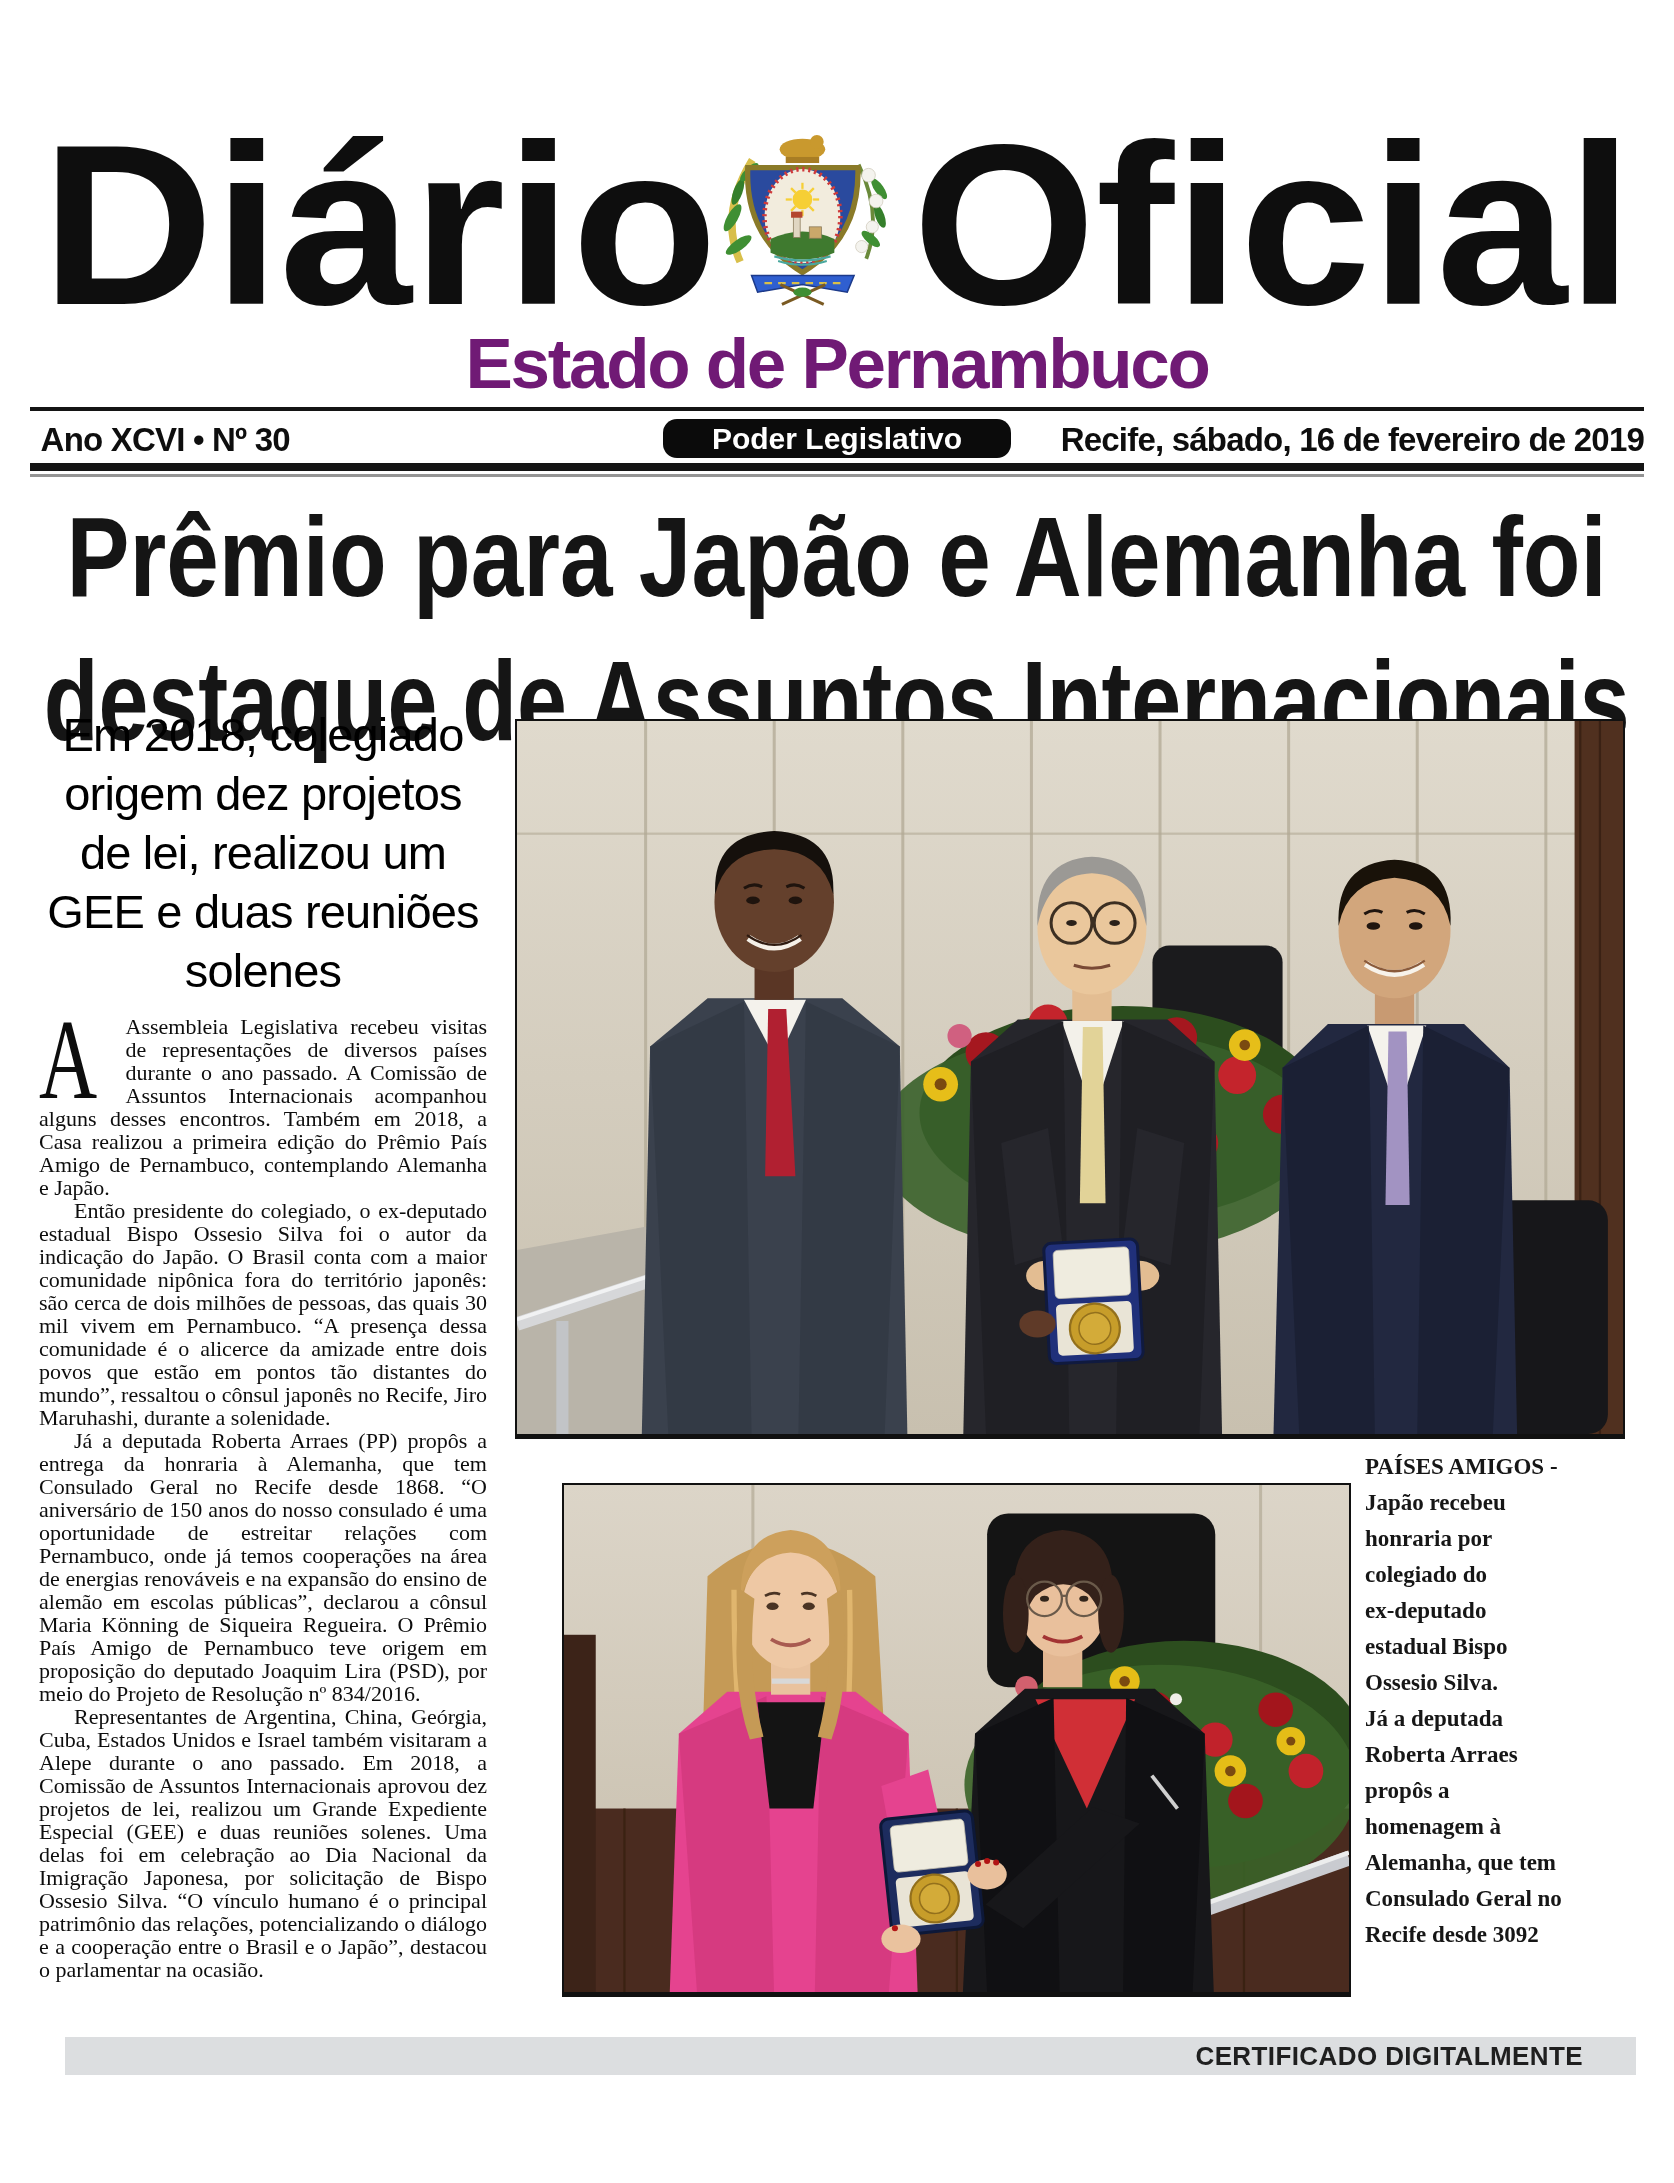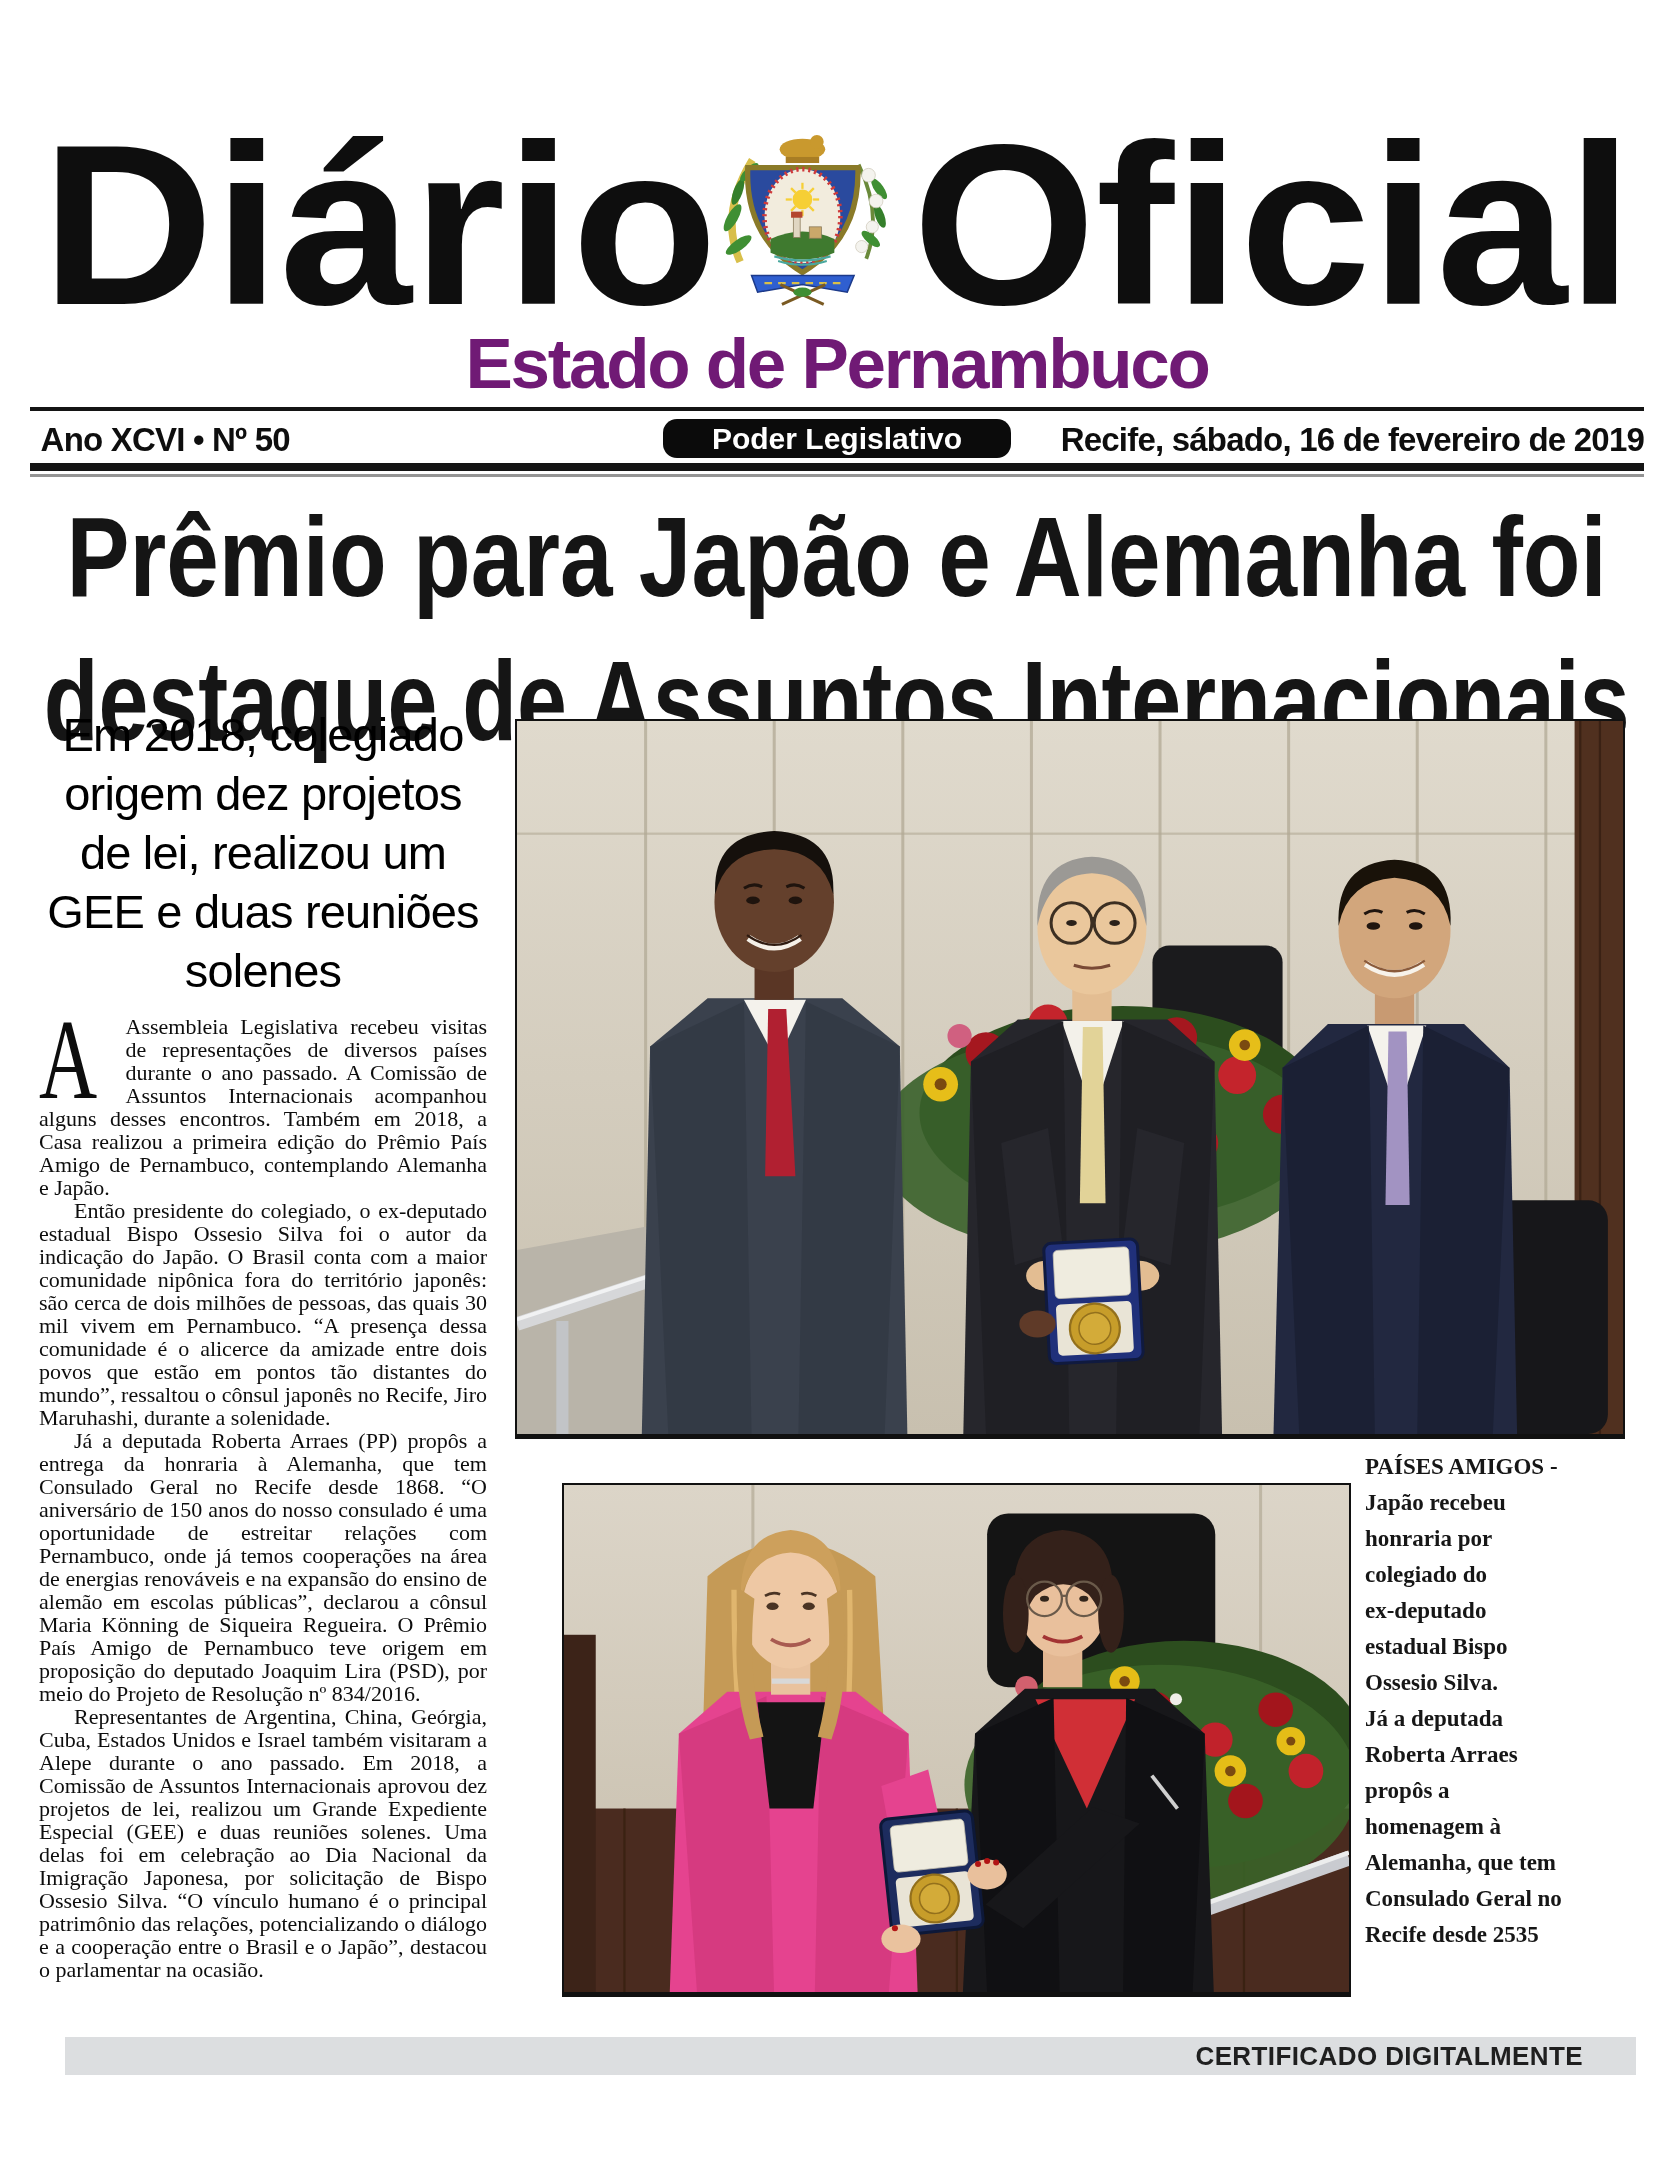--- a/index.html
+++ b/index.html
@@ -111,21 +111,21 @@
       <line x1="140" y1="228" x2="83" y2="202" stroke="#7a5a22" stroke-width="4"></line>
       <ellipse cx="112" cy="212" rx="12" ry="6" fill="#3f8f33"></ellipse>
     </g>
   </svg>
 
   <div id="subtitle" class="abs">Estado de Pernambuco</div>
 
   <div id="rule-top" class="abs rule"></div>
 
   <div id="dateline" class="abs">
-    <span id="edition">Ano XCVI • Nº 50</span>
+    <span id="edition">Ano XCVI • Nº 30</span>
     <div id="section-box">
       <span>Poder Legislativo</span>
     </div>
     <span id="dateline-right">Recife, sábado, 16 de fevereiro de 2019</span>
   </div>
 
   <div id="rule-thick" class="abs rule"></div>
   <div id="rule-gray" class="abs rule"></div>
 
   <svg id="headline1" class="abs headline-svg" viewBox="0 0 2125 170">
@@ -391,21 +391,21 @@
     <div class="caption-line">colegiado do</div>
     <div class="caption-line">ex-deputado</div>
     <div class="caption-line">estadual Bispo</div>
     <div class="caption-line">Ossesio Silva.</div>
     <div class="caption-line">Já a deputada</div>
     <div class="caption-line">Roberta Arraes</div>
     <div class="caption-line">propôs a</div>
     <div class="caption-line">homenagem à</div>
     <div class="caption-line">Alemanha, que tem</div>
     <div class="caption-line">Consulado Geral no</div>
-    <div class="caption-line">Recife desde 2535</div>
+    <div class="caption-line">Recife desde 3092</div>
   </div>
 
   <div id="footer-bar" class="abs">
     <span>CERTIFICADO DIGITALMENTE</span>
   </div>
 
 </div>
 
 
 </body></html>

